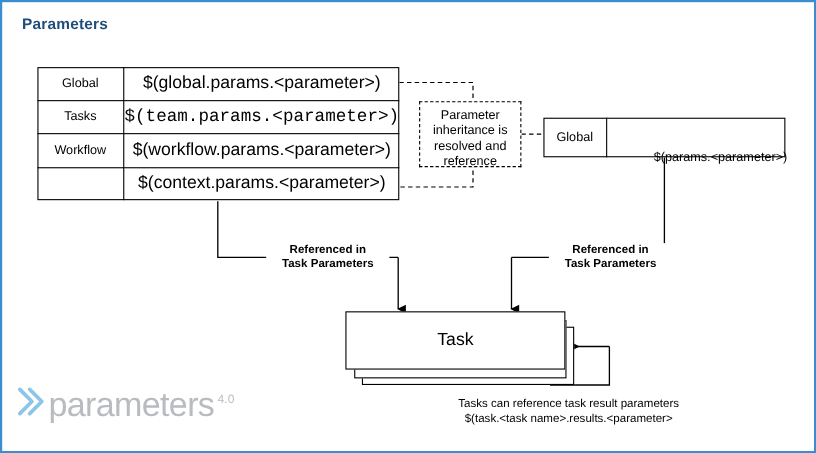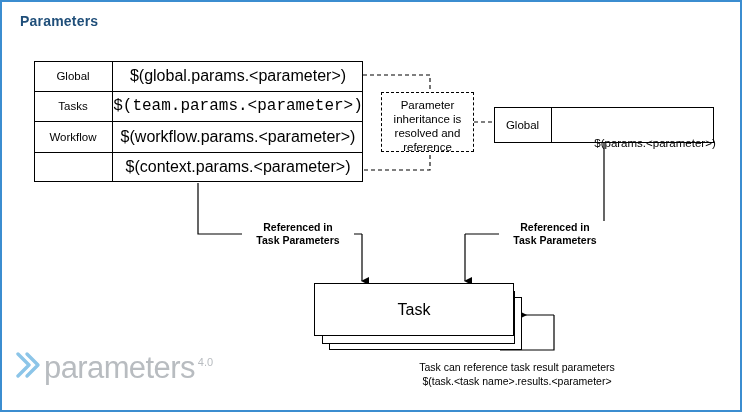--- a/index.html
+++ b/index.html
@@ -186,21 +186,21 @@
     <div>Task Parameters</div>
   </div>
 
   <div class="box" style="left:327px; top:295px; width:193px; height:53px;"></div>
   <div class="box" style="left:320px; top:289px; width:193px; height:53px;"></div>
   <div class="box ctr" style="left:312px; top:281px; width:200px; height:53px;">
     <span class="tbl-row-value">Task</span>
   </div>
 
   <div class="note" style="left:380px; top:358px; width:270px;">
-    <div>Task can reference task result parameters</div>
+    <div>Tasks can reference task result parameters</div>
     <div>$(task.&lt;task name&gt;.results.&lt;parameter&gt;</div>
   </div>
 
   <div id="logo">
     <span class="chev">
       <svg width="26" height="30" viewBox="0 0 26 30">
         <path d="M2,4 L13,15 L2,26" stroke="#8cc5e8" stroke-width="3.4" fill="none" stroke-linecap="round" stroke-linejoin="round"></path>
         <path d="M11,4 L22,15 L11,26" stroke="#8cc5e8" stroke-width="3.4" fill="none" stroke-linecap="round" stroke-linejoin="round"></path>
       </svg>
     </span>

